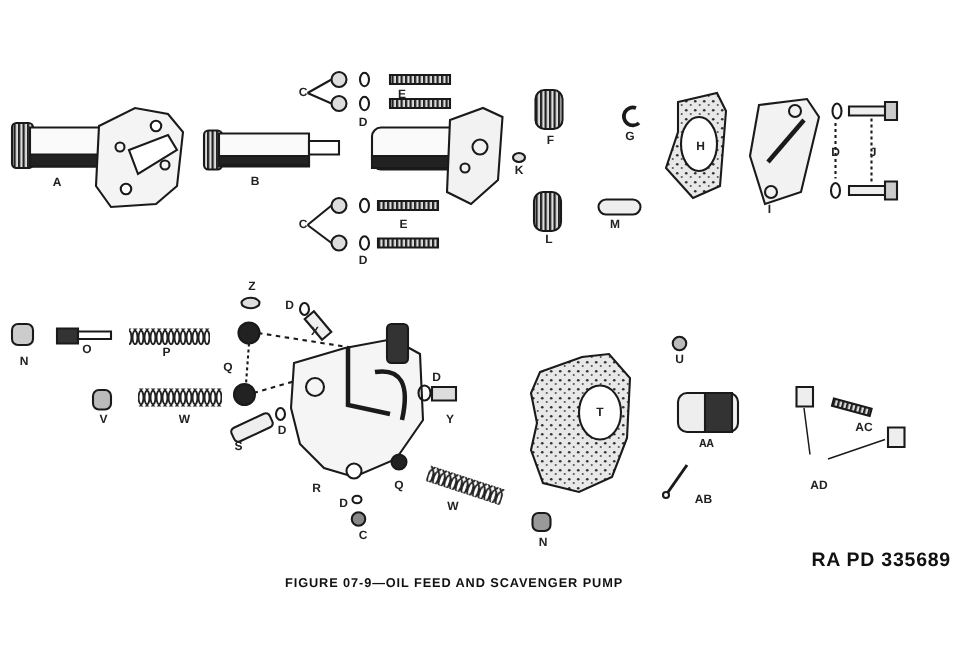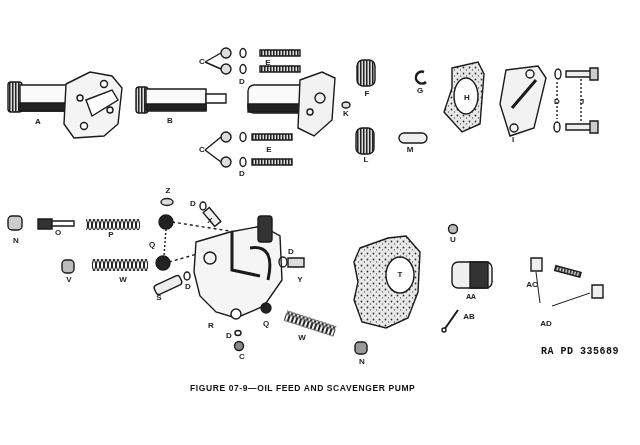--- a/index.html
+++ b/index.html
@@ -3,22 +3,22 @@
 <meta charset="utf-8">
 <style>
   html, body { margin:0; padding:0; background:#ffffff; }
   body { width:640px; height:445px; position:relative; overflow:hidden;
          font-family:"Liberation Sans", sans-serif; color:#1a1a1a; }
   #canvas { position:absolute; left:0; top:0; width:640px; height:445px; }
   .lbl { position:absolute; font-family:"Liberation Sans", sans-serif; font-size:8px;
          font-weight:bold; color:#222; line-height:1; transform:translate(-50%,-50%); white-space:nowrap; }
   .caption { position:absolute; left:190px; top:383px; font-size:8.5px; font-weight:bold;
              letter-spacing:0.6px; color:#111; font-family:"Liberation Sans", sans-serif; }
-  .ra { position:absolute; left:541px; top:346px; font-size:10px; font-weight:bold;
-        letter-spacing:0.5px; color:#111; font-family:Liberation Mono, monospace; }
+  .ra { position:absolute; left:541px; top:365px; font-size:13px; font-weight:bold;
+        letter-spacing:0.5px; color:#111; font-family:Liberation Sans, sans-serif; }
   svg * { vector-effect: non-scaling-stroke; }
 </style>
 </head>
 <body>
 
 <svg id="canvas" width="640" height="445" viewBox="0 0 640 445" xmlns="http://www.w3.org/2000/svg">
   <defs>
     <pattern id="gear" width="3" height="4" patternUnits="userSpaceOnUse">
       <rect width="3" height="4" fill="#ddd"></rect>
         <rect width="1.5" height="4" fill="#222"></rect>
@@ -184,19 +184,19 @@
     <div class="lbl" style="left: 300px; top: 280px;">Y</div>
     <div class="lbl" style="left: 211px; top: 326px;">R</div>
     <div class="lbl" style="left: 266px; top: 324px;">Q</div>
     <div class="lbl" style="left: 229px; top: 336px;">D</div>
     <div class="lbl" style="left: 242px; top: 357px;">C</div>
     <div class="lbl" style="left: 302px; top: 338px;">W</div>
     <div class="lbl" style="left: 362px; top: 362px;">N</div>
     <div class="lbl" style="left: 400px; top: 275px;">T</div>
     <div class="lbl" style="left: 453px; top: 240px;">U</div>
     <div class="lbl" style="left: 471px; top: 297px; font-family: Liberation Mono, monospace;">AA</div>
-    <div class="lbl" style="left: 469px; top: 317px;">AB</div>
-    <div class="lbl" style="left: 532px; top: 285px; text-align: center;">AC</div>
+    <div class="lbl" style="left: 469px; top: 333px;">AB</div>
+    <div class="lbl" style="left: 576px; top: 285px; text-align: center;">AC</div>
     <div class="lbl" style="left: 546px; top: 324px;">AD</div>
   </div>
 
 <div class="caption">FIGURE 07-9—OIL FEED AND SCAVENGER PUMP</div>
 <div class="ra">RA PD 335689</div>
 
 </body></html>

